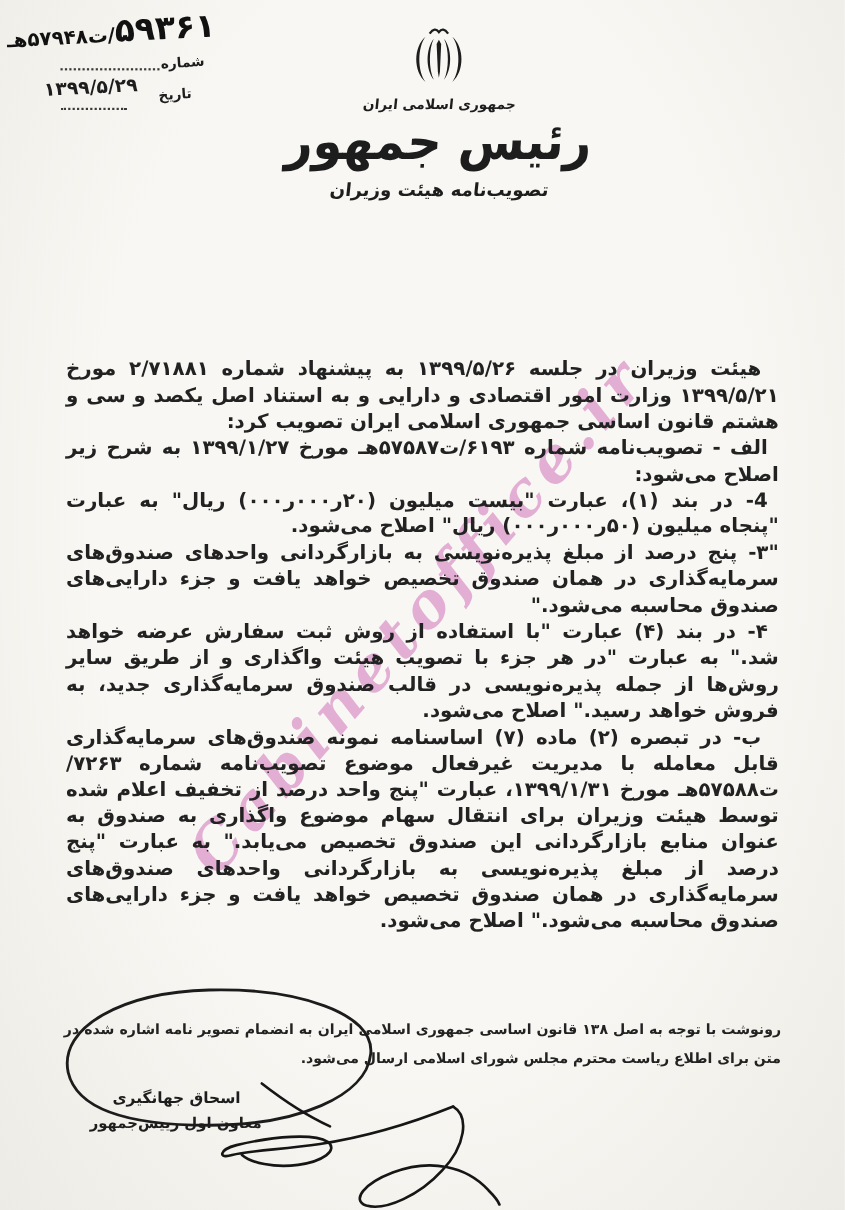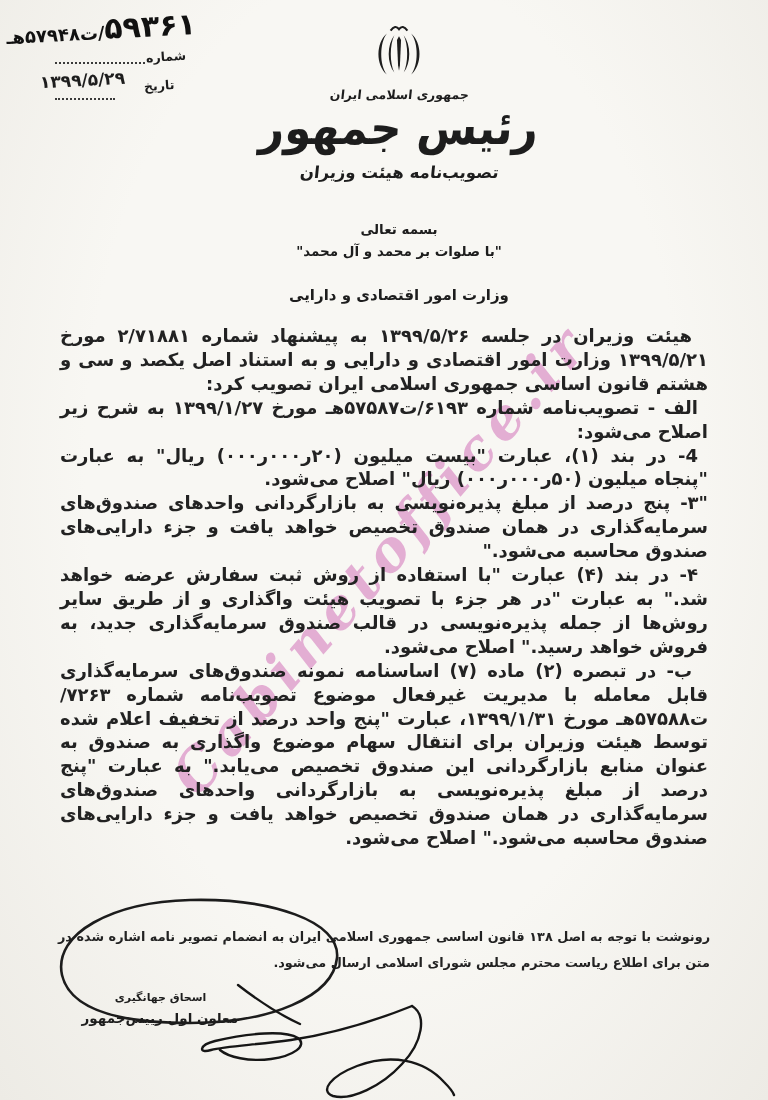--- a/index.html
+++ b/index.html
@@ -47,21 +47,21 @@
   .doc-body p{margin:0;}
   .ind{text-indent:16px;}
   .ind-s{text-indent:10px;}
   
   .footnote{
     position:absolute;left:58px;top:924px;width:652px;direction:rtl;
     font-size:12.8px;font-weight:600;line-height:25.5px;text-align:justify;color:#222;
   }
   
   .signature{position:absolute;left:83px;top:991px;width:155px;text-align:center;direction:rtl;}
-  .sig-name{font-size:11px;font-weight:bold;}
+  .sig-name{font-size:14px;font-weight:bold;}
   .sig-title{font-size:13.5px;font-weight:bold;margin-top:6px;white-space:nowrap;}
   .ink-overlay{position:absolute;left:0;top:0;pointer-events:none;}
 </style>
 </head>
 <body>
 
 <div class="page">
 
   <div class="watermark">Cabinetoffice.ir</div>
 
@@ -81,25 +81,20 @@
         <path d="M35 13 C43 23 43 43 35 53 C40 43 40 23 35 13 Z"></path>
         <path d="M30 14 L32.2 18 L31 45 L30 51 L29 45 L27.8 18 Z"></path>
       </g>
       <path d="M21 8 Q26 1 30 6.5 Q34 1 39 8" fill="none" stroke="#1d1d1d" stroke-width="2.2"></path>
     </svg>
     <div class="republic">جمهوری اسلامی ایران</div>
     <div class="president">رئیس جمهور</div>
     <div class="doctype">تصویب‌نامه هیئت وزیران</div>
   </div>
 
-  <div class="invocation">
-    <div class="besmellah">بسمه تعالی</div>
-    <div class="salavat">"با صلوات بر محمد و آل محمد"</div>
-    <div class="ministry">وزارت امور اقتصادی و دارایی</div>
-  </div>
 
   <div class="doc-body">
     <p class="ind">هیئت وزیران در جلسه ۱۳۹۹/۵/۲۶ به پیشنهاد شماره ۲/۷۱۸۸۱ مورخ ۱۳۹۹/۵/۲۱ وزارت امور اقتصادی و دارایی و به استناد اصل یکصد و سی و هشتم قانون اساسی جمهوری اسلامی ایران تصویب کرد:</p>
     <p class="ind-s">الف - تصویب‌نامه شماره ۶۱۹۳/ت۵۷۵۸۷هـ مورخ ۱۳۹۹/۱/۲۷ به شرح زیر اصلاح می‌شود:</p>
     <p class="ind-s">4- در بند (۱)، عبارت "بیست میلیون (۲۰ر۰۰۰ر۰۰۰) ریال" به عبارت "پنجاه میلیون (۵۰ر۰۰۰ر۰۰۰) ریال" اصلاح می‌شود.</p>
     <p>"۳- پنج درصد از مبلغ پذیره‌نویسی به بازارگردانی واحدهای صندوق‌های سرمایه‌گذاری در همان صندوق تخصیص خواهد یافت و جزء دارایی‌های صندوق محاسبه می‌شود."</p>
     <p class="ind-s">۴- در بند (۴) عبارت "با استفاده از روش ثبت سفارش عرضه خواهد شد." به عبارت "در هر جزء با تصویب هیئت واگذاری و از طریق سایر روش‌ها از جمله پذیره‌نویسی در قالب صندوق سرمایه‌گذاری جدید، به فروش خواهد رسید." اصلاح می‌شود.</p>
     <p class="ind">ب- در تبصره (۲) ماده (۷) اساسنامه نمونه صندوق‌های سرمایه‌گذاری قابل معامله با مدیریت غیرفعال موضوع تصویب‌نامه شماره ۷۲۶۳/ت۵۷۵۸۸هـ مورخ ۱۳۹۹/۱/۳۱، عبارت "پنج واحد درصد از تخفیف اعلام شده توسط هیئت وزیران برای انتقال سهام موضوع واگذاری به صندوق به عنوان منابع بازارگردانی این صندوق تخصیص می‌یابد." به عبارت "پنج درصد از مبلغ پذیره‌نویسی به بازارگردانی واحدهای صندوق‌های سرمایه‌گذاری در همان صندوق تخصیص خواهد یافت و جزء دارایی‌های صندوق محاسبه می‌شود." اصلاح می‌شود.</p>
   </div>
 

